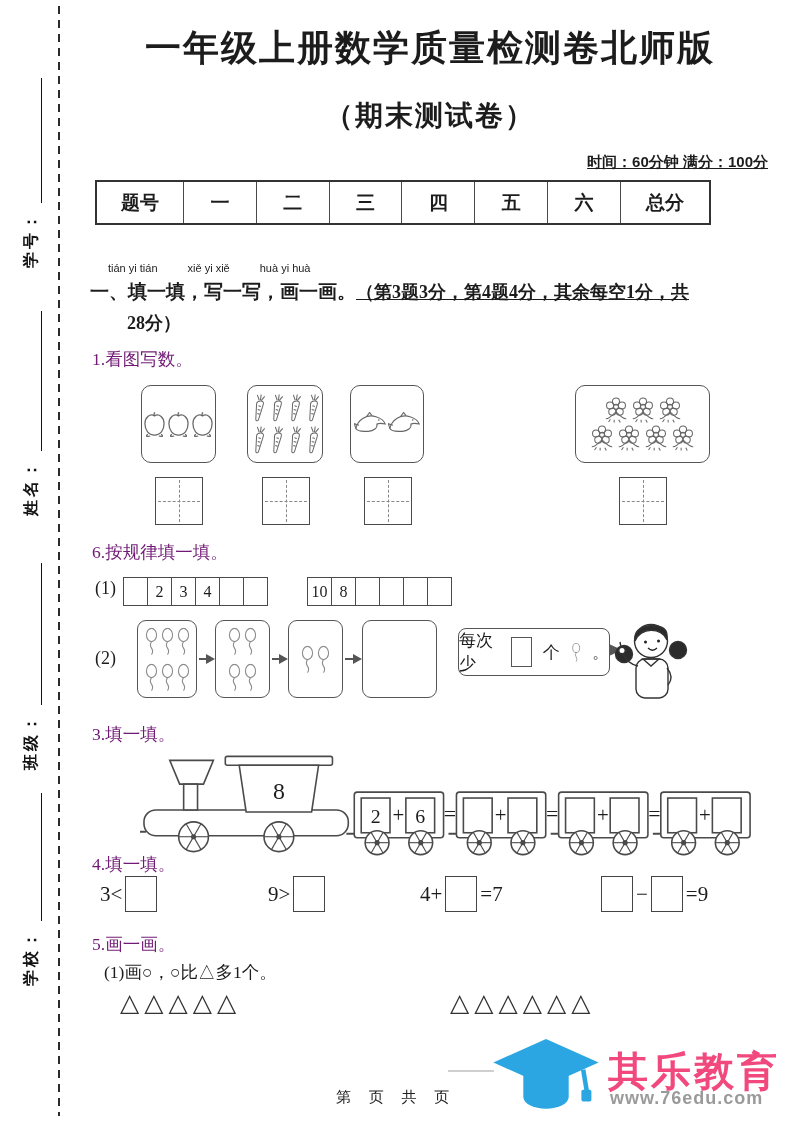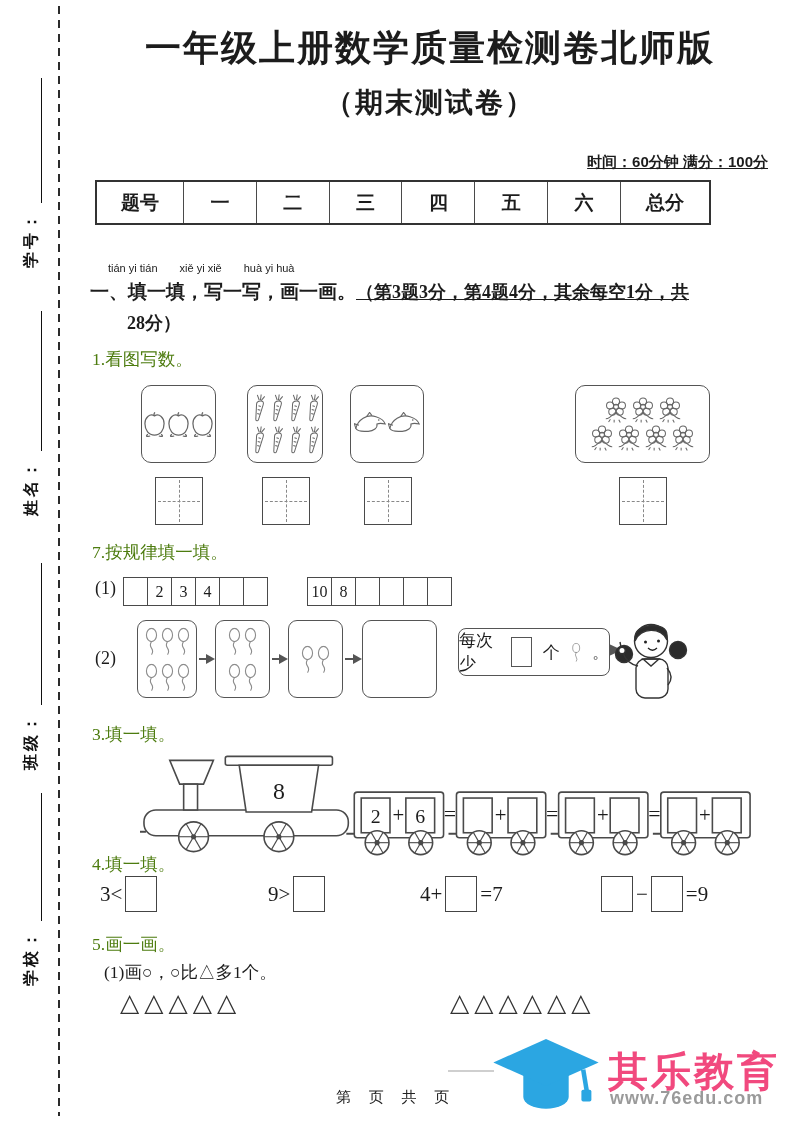--- a/index.html
+++ b/index.html
@@ -15,38 +15,38 @@
     font:600 16px "Liberation Serif",serif;letter-spacing:3px;color:#111;white-space:nowrap;}
   .side-field .fill{flex:1;border-bottom:1.6px solid #111;height:70%;}
   #sf1{left:16px;top:268px;width:190px;}
   #sf2{left:16px;top:516px;width:205px;}
   #sf3{left:16px;top:770px;width:207px;}
   #sf4{left:16px;top:986px;width:193px;}
   
   .main{position:absolute;left:90px;top:0;width:680px;height:1122px;}
   .title{position:absolute;top:24px;left:0;width:100%;text-align:center;
     font:900 36px "Liberation Sans",sans-serif;letter-spacing:2px;}
-  .subtitle{position:absolute;top:84px;left:0;width:100%;text-align:center;
+  .subtitle{position:absolute;top:97px;left:0;width:100%;text-align:center;
     font:800 28px "Liberation Sans",sans-serif;letter-spacing:2px;}
   .meta{position:absolute;top:153px;right:2px;font:600 15px "Liberation Sans",sans-serif;text-decoration:underline;}
   
   table.score{position:absolute;top:180px;left:5px;width:616px;border-collapse:collapse;
     font:700 19px "Liberation Sans",sans-serif;}
   table.score td{border:1px solid #4a4a4a;text-align:center;height:39px;}
   table.score{border:2px solid #333;}
   table.score td.lblcol{width:84px;}
   table.score td.totcol{width:86px;}
   
-  .pinyin{position:absolute;top:262px;left:18px;display:flex;gap:22px;
+  .pinyin{position:absolute;top:262px;left:18px;display:flex;gap:30px;
     font:11px "Liberation Sans",sans-serif;color:#222;}
   .heading{position:absolute;top:279px;left:0;width:680px;white-space:nowrap;}
   .heading .hb{font:800 19px "Liberation Sans",sans-serif;}
   .heading .hn{font:600 18px "Liberation Serif",serif;text-decoration:underline;}
   .heading2{position:absolute;top:311px;left:37px;font:600 18px "Liberation Serif",serif;text-align:center;}
-  .qlabel{position:absolute;font:17.5px "Liberation Serif",serif;color:#4d7c0f;}
+  .qlabel{position:absolute;font:17.5px "Liberation Serif",serif;color:#701a75;}
   
   .pic-box{position:absolute;top:385px;height:78px;border:1.6px solid #555;border-radius:10px;
     display:flex;flex-direction:column;justify-content:center;gap:2px;padding:2px 0;box-sizing:border-box;}
   .pic-row{display:flex;justify-content:center;align-items:flex-end;gap:1px;}
   .pic-row svg{display:block;}
   .tianzige{position:absolute;top:477px;width:46px;height:46px;border:1.6px solid #4a4a4a;}
   .tianzige::before{content:"";position:absolute;left:50%;top:2px;bottom:2px;width:0;border-left:1.3px dashed #888;}
   .tianzige::after{content:"";position:absolute;top:50%;left:2px;right:2px;height:0;border-top:1.3px dashed #888;}
   
   .partlabel{position:absolute;font:18px "Liberation Serif",serif;}
@@ -266,21 +266,21 @@
           <svg width="26" height="26">
             <use href="#sym-flower"></use>
           </svg>
         </div>
       </div>
     <div class="tianzige" style="left:65px"></div>
     <div class="tianzige" style="left:172px"></div>
     <div class="tianzige" style="left:274px"></div>
     <div class="tianzige" style="left:529px"></div>
 
-    <div class="qlabel" style="top:540px;left:2px">7.按规律填一填。</div>
+    <div class="qlabel" style="top:540px;left:2px">6.按规律填一填。</div>
     <div class="partlabel" style="top:578px;left:5px">(1)</div>
     <div class="seq-strip" style="left:34px" id="strip1">
         <div class="seq-cell"></div>
         <div class="seq-cell">2</div>
         <div class="seq-cell">3</div>
         <div class="seq-cell">4</div>
         <div class="seq-cell"></div>
         <div class="seq-cell"></div>
       </div>
     <div class="seq-strip" style="left:218px" id="strip2">

